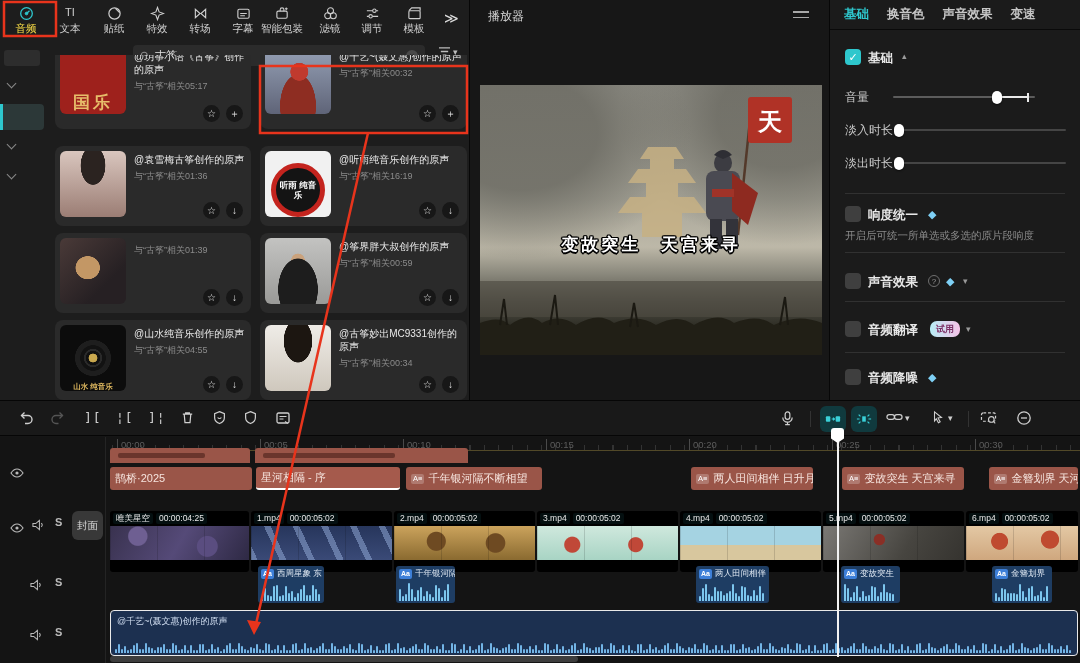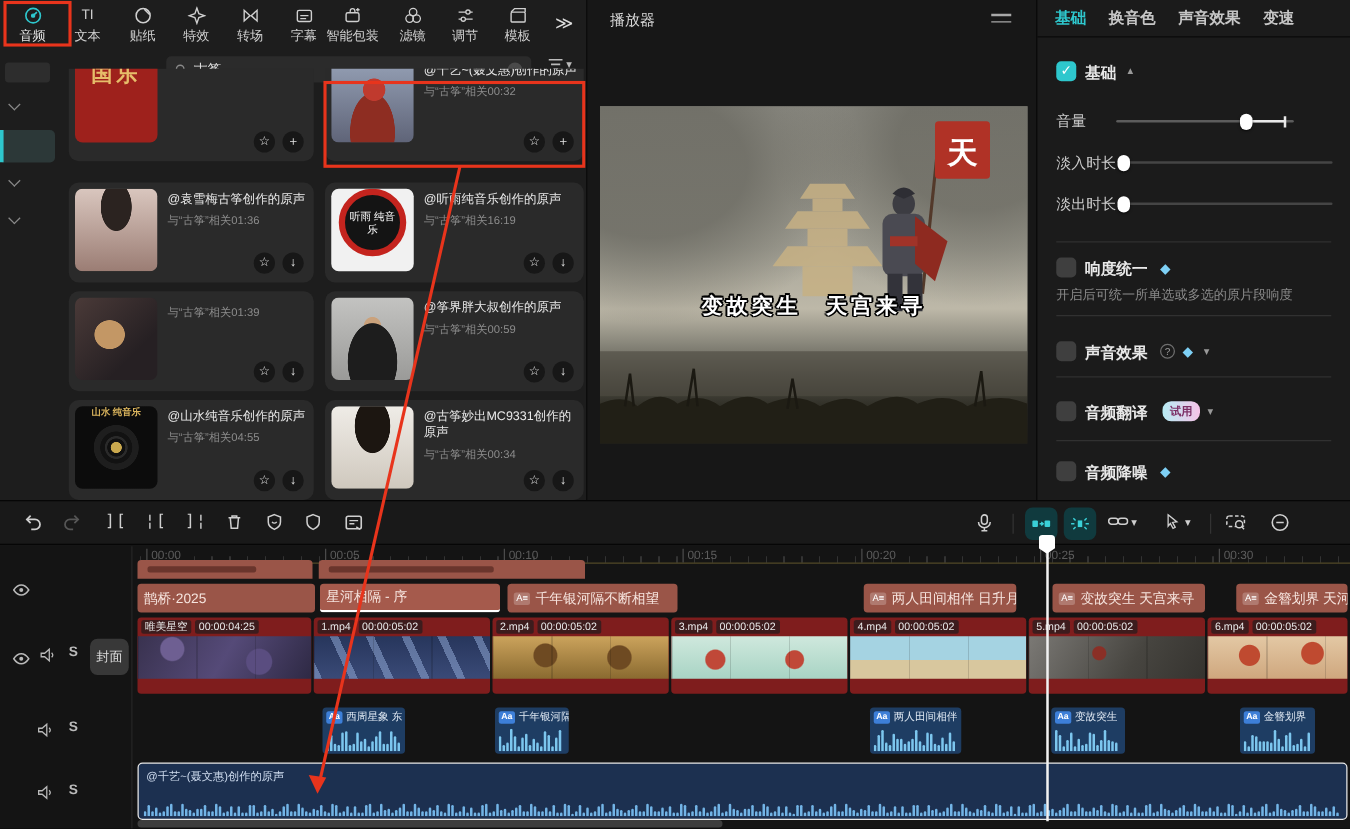--- a/index.html
+++ b/index.html
@@ -6,53 +6,53 @@
 html,body{background:#000}
 .app{position:relative;width:1080px;height:663px;background:#151515;overflow:hidden;
   font-family:"Liberation Sans","DejaVu Sans",sans-serif;color:#ddd;-webkit-font-smoothing:antialiased}
 
 
 .left-panel{position:absolute;left:0;top:0;width:470px;height:400px;background:#1d1d1d;border-right:1px solid #070707}
 .tab{position:absolute;top:3px;height:34px;text-align:center;cursor:pointer;color:#cfcfcf}
 .tab .tico{display:block;height:18px;line-height:18px;font-size:11px}
 .tab .tico svg{vertical-align:middle}
 .tab .tlabel{display:block;font-size:10.5px;margin-top:1px}
-.tab.active{color:#e5e5e5}
+.tab.active{color:#fde047}
 .tab.active svg *{stroke:#2ec7cd}
 .more-tabs{position:absolute;left:444px;top:10px;font-size:14px;color:#ddd;letter-spacing:-2px}
 
 
 .side-chip{position:absolute;left:4px;top:50px;width:36px;height:16px;background:#2d2d2d;border-radius:3px}
 .chev{position:absolute;left:8px;width:7px;height:7px;border-left:1.5px solid #8a8a8a;border-bottom:1.5px solid #8a8a8a;transform:rotate(-45deg)}
 .side-active{position:absolute;left:0;top:104px;width:44px;height:26px;background:#2c3838;border-left:3px solid #2ec7cd;border-radius:0 4px 4px 0}
 
 
 .search{position:absolute;left:133px;top:45px;width:292px;height:21px;background:#2b2b2b;border-radius:4px;display:flex;align-items:center;padding:0 7px;gap:5px}
 .search .sval{font-size:11px;color:#e3e3e3}
 .search .sclear{margin-left:auto;width:12px;height:12px;border-radius:50%;background:#4a4a4a;color:#1d1d1d;font-size:9px;line-height:12px;text-align:center}
 .filter-btn{position:absolute;left:438px;top:46px;display:flex;align-items:center;gap:2px;color:#bbb;font-size:9px}
 
 
 .grid{position:absolute;left:48px;top:55px;width:422px;height:345px;overflow:hidden}
 .card{position:absolute;background:#2a2a2a;border-radius:8px;height:80px;padding:5px;display:flex;gap:8px}
 .card.c1{height:86px}
-.thumb{flex:0 0 66px;width:66px;height:66px;border-radius:6px;overflow:hidden;position:relative;display:flex;align-items:flex-start;justify-content:center}
+.thumb{flex:0 0 66px;width:66px;height:66px;border-radius:6px;overflow:hidden;position:relative;display:flex;align-items:flex-end;justify-content:center}
 .cinfo{padding-top:2px;min-width:0}
 .ctitle{font-size:10px;line-height:13px;color:#e9e9e9;max-height:26px;overflow:hidden}
 .cmeta{font-size:9px;color:#8b8b8b;margin-top:4px;white-space:nowrap}
 .cacts{position:absolute;right:8px;bottom:7px;display:flex;gap:6px}
 .act{width:17px;height:17px;border-radius:50%;background:#171717;color:#e4e4e4;font-size:10px;line-height:17px;text-align:center}
 .act.dl{font-weight:bold}
 
 .t1{background:#9e211c}
 .t1 .tt{color:#e6bd6a;font-weight:bold;font-size:17px;letter-spacing:3px;font-family:"Liberation Serif","DejaVu Serif",serif}
 .t2{background:radial-gradient(circle at 52% 36%,#c03a2e 0 16%,transparent 17%),radial-gradient(ellipse at 50% 88%,#8e2d22 0 38%,transparent 39%),linear-gradient(#95a0b5,#5f6478)}
 .t3{background:radial-gradient(ellipse at 50% 22%,#2b2320 0 26%,transparent 27%),linear-gradient(#d9c6be,#9b7d74)}
 .t4{background:#f1f1f1}
-.t4 .ring{width:54px;height:54px;border-radius:50%;background:#141414;border:5px solid #c4241e;color:#fff;font-size:8.5px;font-weight:normal;line-height:10px;display:flex;align-items:center;justify-content:center;text-align:center}
+.t4 .ring{width:54px;height:54px;border-radius:50%;background:#141414;border:5px solid #c4241e;color:#fff;font-size:8.5px;font-weight:bold;line-height:10px;display:flex;align-items:center;justify-content:center;text-align:center}
 .t5{background:radial-gradient(ellipse at 42% 45%,#c39765 0 22%,transparent 23%),linear-gradient(135deg,#4a3a38,#262023 70%)}
 .t6{background:radial-gradient(ellipse at 50% 78%,#1d1d1d 0 42%,transparent 43%),radial-gradient(circle at 50% 34%,#caa27c 0 12%,transparent 13%),linear-gradient(#c3c3c1,#9a9a98)}
 .t7{background:radial-gradient(circle,#c9a84e 0 9%,#101010 10% 15%,#2a2a2a 16% 19%,#121212 20% 27%,#1e1e1e 28% 38%,#0c0c0c 39%)}
 .t7 .tt{position:relative;color:#dcb65e;font-size:7.5px;font-weight:bold;text-align:center;line-height:9px}
 .t8{background:radial-gradient(ellipse at 50% 24%,#1c1611 0 30%,transparent 31%),linear-gradient(#efece7,#cfc8bd)}
 
 
 .center-panel{position:absolute;left:470px;top:0;width:360px;height:400px;background:#171717;border-right:1px solid #070707}
 .ptitle{position:absolute;left:18px;top:8px;font-size:12px;color:#d8d8d8}
 .hamburger{position:absolute;right:20px;top:11px;width:16px}
@@ -110,21 +110,21 @@
 .track-col-div{position:absolute;left:105px;top:0;width:1px;height:226px;background:#242424}
 .ruler-label{position:absolute;top:2px;font-size:9.5px;color:#5c5c5c;border-left:1px solid #4a4a4a;padding-left:3px;height:11px;line-height:11px}
 .ruler-ticks{position:absolute;left:112px;top:8px;right:0;height:5px;background:repeating-linear-gradient(to right,#333 0 1px,transparent 1px 14.3px)}
 .ruler-gold{position:absolute;left:112px;right:0;top:13px;height:1px;background:rgba(158,138,64,.45)}
 .tclip{position:absolute;background:#9a5548;border-radius:3px;height:23px;display:flex;align-items:center;gap:4px;padding:0 5px;overflow:hidden;white-space:nowrap}
 .tclip .lbl{font-size:11px;color:#f6e4de}
 .tclip .ticn{font-size:7.5px;background:rgba(255,255,255,.22);color:#fff;border-radius:2px;padding:0 2px;line-height:10px;flex:0 0 auto}
 .tclip.selected{border-bottom:2px solid #fff;background:#a55a4c}
 .tstub{position:absolute;top:11px;height:15px;background:#9a5548;border-radius:3px 3px 0 0;overflow:hidden}
 .tstub i{display:block;margin:5px 8px;height:5px;width:62%;background:rgba(58,22,15,.5);border-radius:2px}
-.vclip{position:absolute;top:57px;height:61px;background:#7f1d1d;border-radius:3px;overflow:hidden}
+.vclip{position:absolute;top:74px;height:61px;background:#000000;border-radius:3px;overflow:hidden}
 .vhead{display:flex;gap:3px;padding:2px 3px;height:15px}
 .vhead span{background:rgba(8,28,30,.55);border-radius:2px;font-size:8.5px;color:#e8e8e8;padding:0 3px;line-height:11px;white-space:nowrap}
 .vthumb{height:34px;margin:0;background-size:cover;position:relative}
 .vthumb::after{content:"";position:absolute;inset:0;background:repeating-linear-gradient(90deg,rgba(0,0,0,.14) 0 1px,transparent 1px 47px)}
 .th1{background:radial-gradient(circle at 20% 30%,#6e5f92 0 8%,transparent 9%),radial-gradient(circle at 70% 60%,#5a4d80 0 10%,transparent 11%),linear-gradient(120deg,#39324f,#554a78 50%,#2e2944)}
 .th2{background:repeating-linear-gradient(65deg,rgba(150,175,220,.5) 0 6px,transparent 6px 26px),linear-gradient(#27365c,#3a4a77)}
 .th3{background:radial-gradient(circle at 30% 45%,#6e4a22 0 9%,transparent 10%),radial-gradient(circle at 72% 50%,#6e4a22 0 9%,transparent 10%),linear-gradient(#cba35c,#8a6a30)}
 .th4{background:radial-gradient(circle at 25% 55%,#c04838 0 7%,transparent 8%),radial-gradient(circle at 70% 55%,#c04838 0 7%,transparent 8%),linear-gradient(#cfe8dd,#a8d4c4)}
 .th5{background:linear-gradient(180deg,#a5d3e2 0 55%,#d8c79e 55%),repeating-linear-gradient(90deg,rgba(90,70,40,.35) 0 4px,transparent 4px 30px)}
 .th6{background:radial-gradient(circle at 40% 40%,#8a2f26 0 6%,transparent 7%),linear-gradient(120deg,#7b7975,#474540 60%,#35332f)}
@@ -247,20 +247,24 @@
         </svg>
       <span>▾</span>
     </div>
 
     <div class="grid">
 
       <div class="card c1" style="left:7px;top:-12px;width:196px">
         <div class="thumb t1">
             <span class="tt">国乐</span>
           </div>
+        <div class="cinfo">
+            <div class="ctitle">@玥筝小语《古筝》创作的原声</div>
+          <div class="cmeta"><span>与“古筝”相关</span><span>05:17</span></div>
+          </div>
         <div class="cacts">
             <span class="act">☆</span>
             <span class="act">＋</span>
           </div>
       </div>
 
       <div class="card c1" style="left:212px;top:-12px;width:207px">
         <div class="thumb t2"></div>
         <div class="cinfo">
             <div class="ctitle">@千艺~(聂文惠)创作的原声</div>

